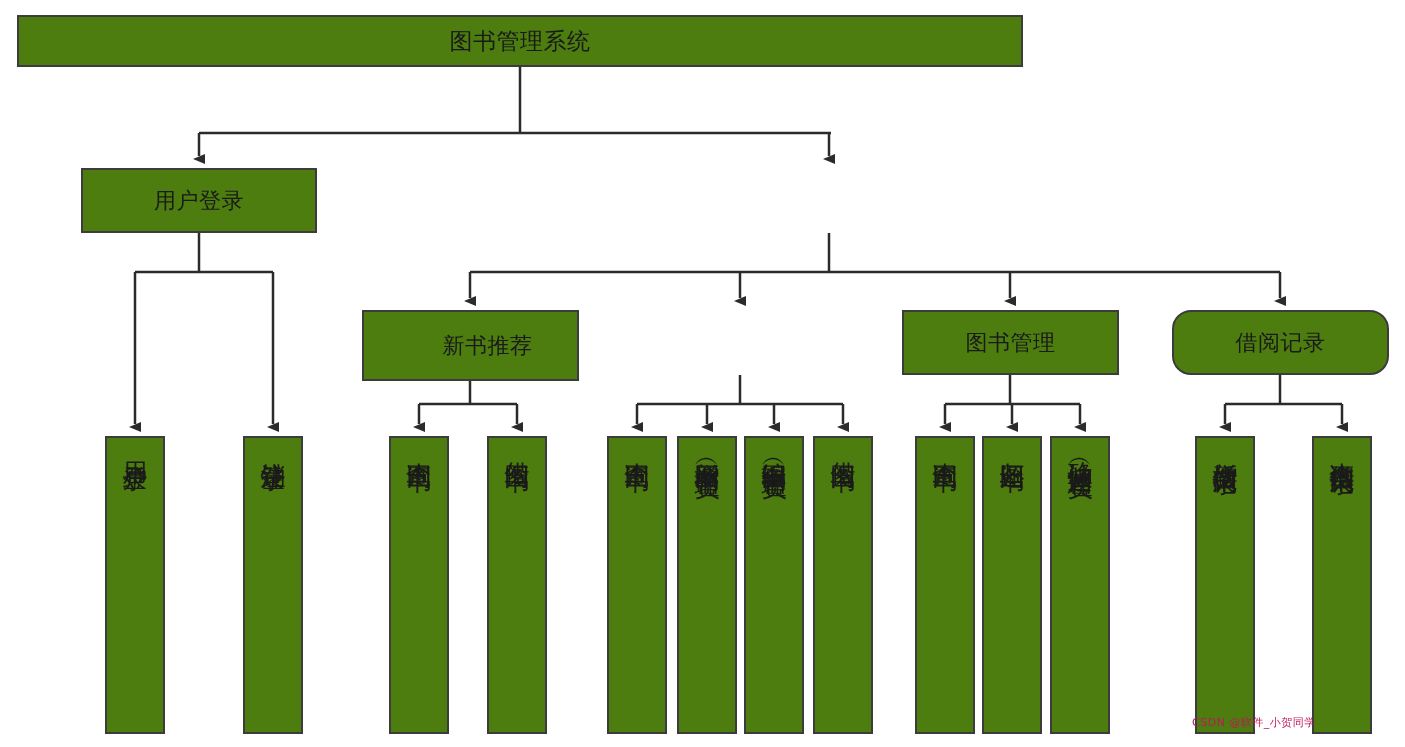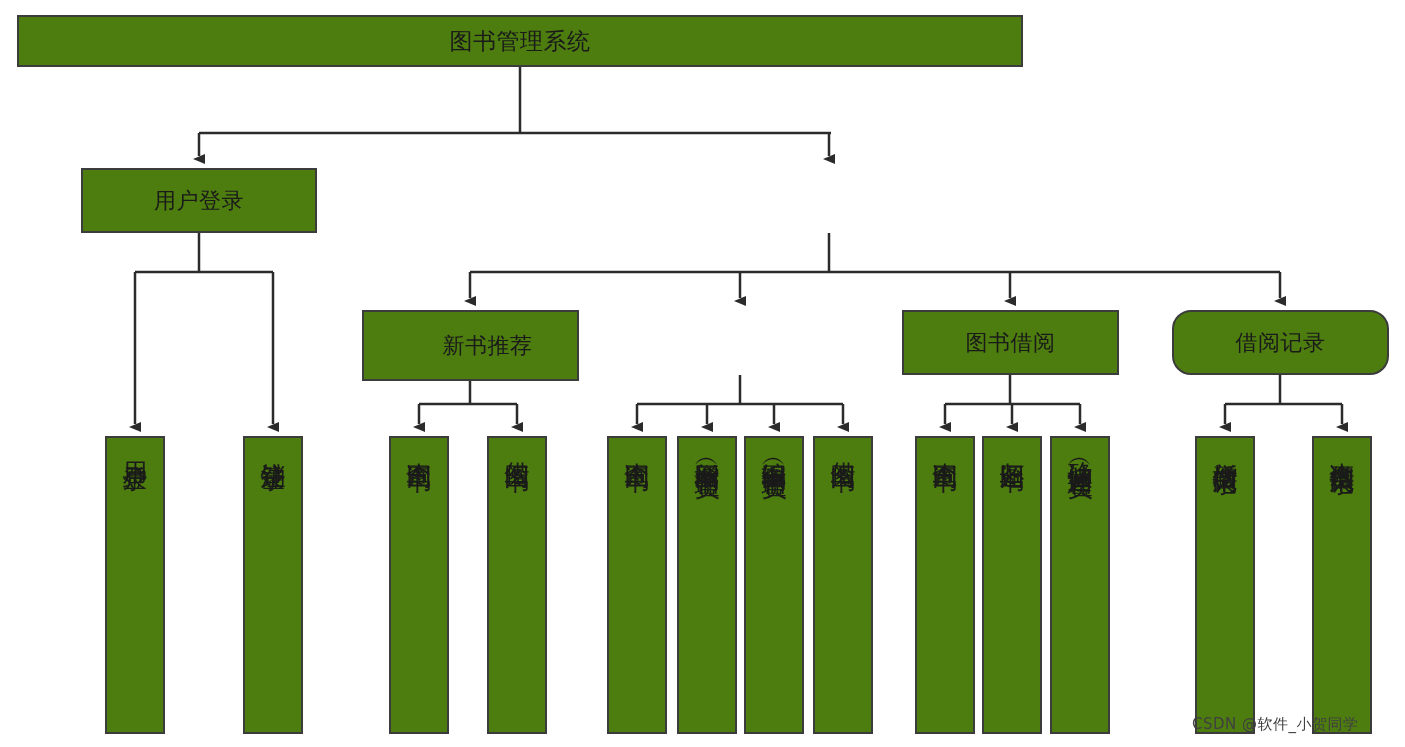--- a/index.html
+++ b/index.html
@@ -57,22 +57,22 @@
   .node.v .label {
     writing-mode: vertical-rl;
     text-orientation: upright;
     font-size: 25px;
     line-height: 1.0;
     letter-spacing: 2px;
     white-space: nowrap;
   }
   .watermark {
     position: absolute;
-    font-size: 15px;
-    color: #404040;
+    font-size: 11px;
+    color: #be185d;
     white-space: nowrap;
     letter-spacing: 0.5px;
   }
 </style>
 </head>
 <body>
 
 <div id="canvas">
 
   <svg id="wires" viewBox="0 0 1405 747" xmlns="http://www.w3.org/2000/svg">
@@ -130,21 +130,21 @@
   </div>
 
   <div class="node h" style="left: 81px; top: 168px; width: 236px; height: 65px;">
     <span class="label">用户登录</span>
   </div>
 
   <div class="node h" style="left: 362px; top: 310px; width: 217px; height: 71px; padding-left: 34px;">
     <span class="label">新书推荐</span>
   </div>
   <div class="node h" style="left: 902px; top: 310px; width: 217px; height: 65px;">
-    <span class="label">图书借阅</span>
+    <span class="label">图书管理</span>
   </div>
   <div class="node h" style="left: 1172px; top: 310px; width: 217px; height: 65px; border-radius: 19px;">
     <span class="label">借阅记录</span>
   </div>
 
   <div class="node v" style="left: 105px; top: 436px; width: 60px; height: 298px;">
     <span class="label">用户登录</span>
   </div>
   <div class="node v" style="left: 243px; top: 436px; width: 60px; height: 298px;">
     <span class="label">注销登录</span>

